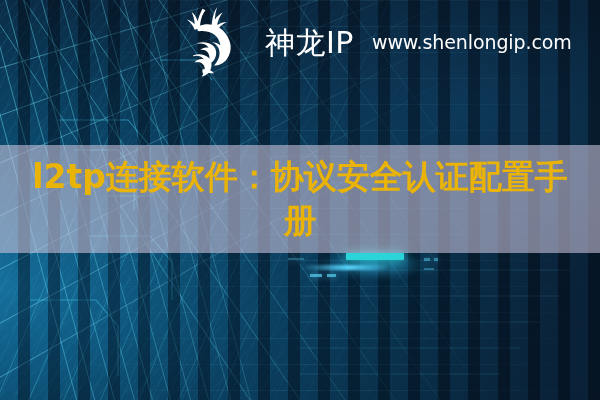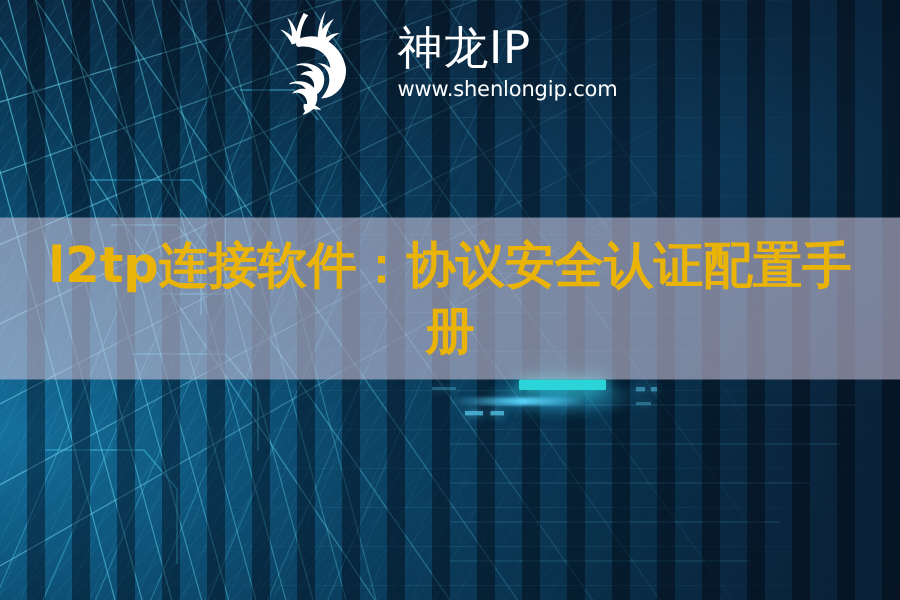--- a/index.html
+++ b/index.html
@@ -118,37 +118,38 @@
 
   
   .logo-wrap {
     position: absolute;
     left: 178px; top: 4px;
     display: flex;
     align-items: center;
     gap: 7px;
   }
   .logo-mark { width: 80px; height: 78px; display:block; }
-  .logo-text { display: flex; flex-direction: column; justify-content: center; }
+  .logo-text { display: flex; flex-direction: row; justify-content: center; }
   .logo-title {
     color: #ffffff;
     font-size: 30px;
     font-weight: 400;
     letter-spacing: 0.5px;
     line-height: 1.05;
     font-family: "DejaVu Sans", "Liberation Sans", sans-serif;
   }
   .logo-url {
     color: #ffffff;
-    font-size: 14px;
+    font-size: 19px;
     font-weight: 400;
     letter-spacing: -0.1px;
     line-height: 1.3;
     margin-top: 3px;
     font-family: "DejaVu Sans", "Liberation Sans", sans-serif;
+    margin-left: 18px;
   }
 
   
   .title-band {
     position: absolute;
     left: 0; top: 145px;
     width: 600px; height: 108px;
     background: rgba(205,198,222,0.58);
     display: flex;
     align-items: center;

